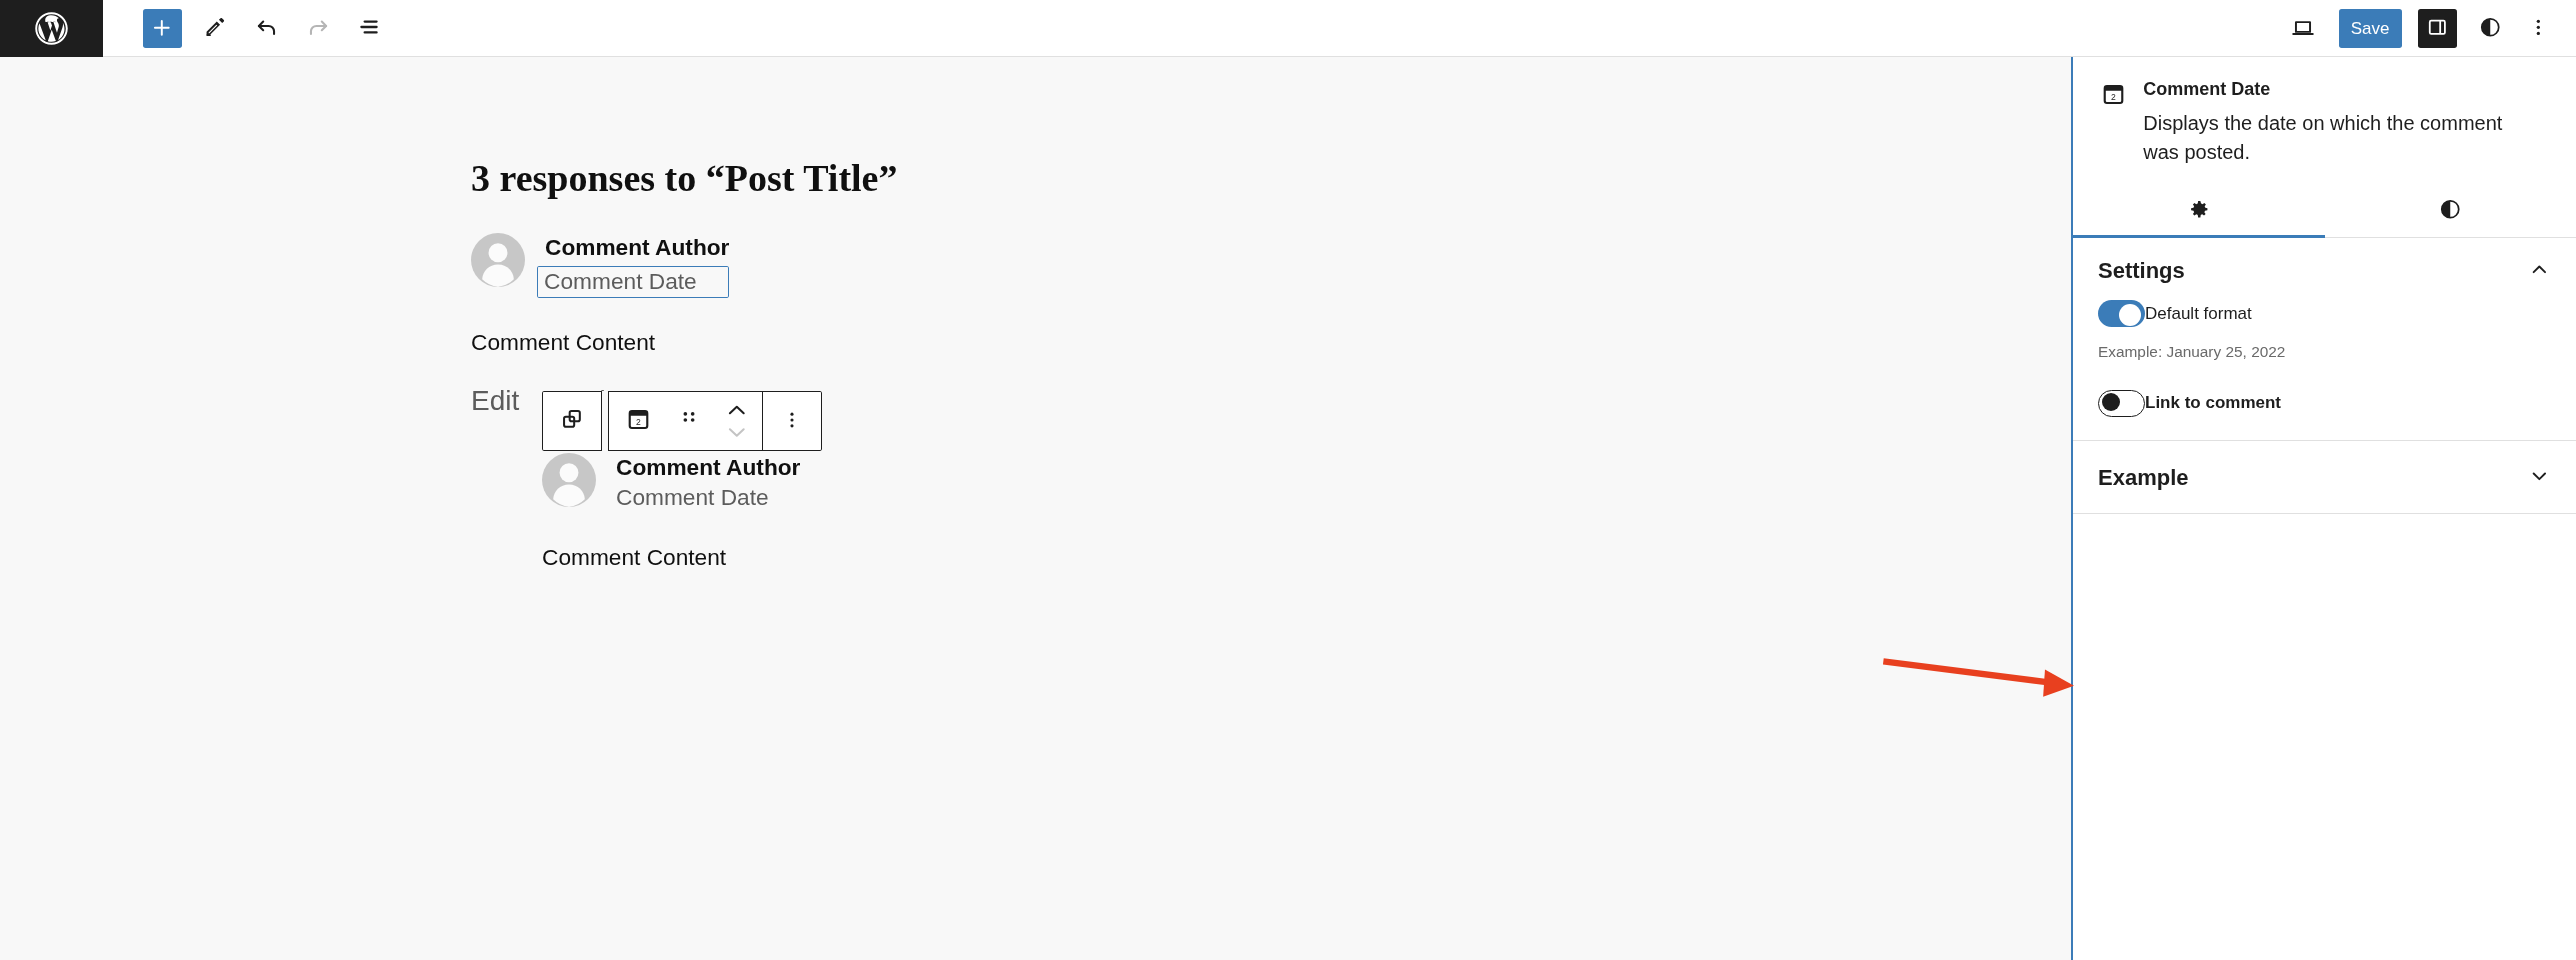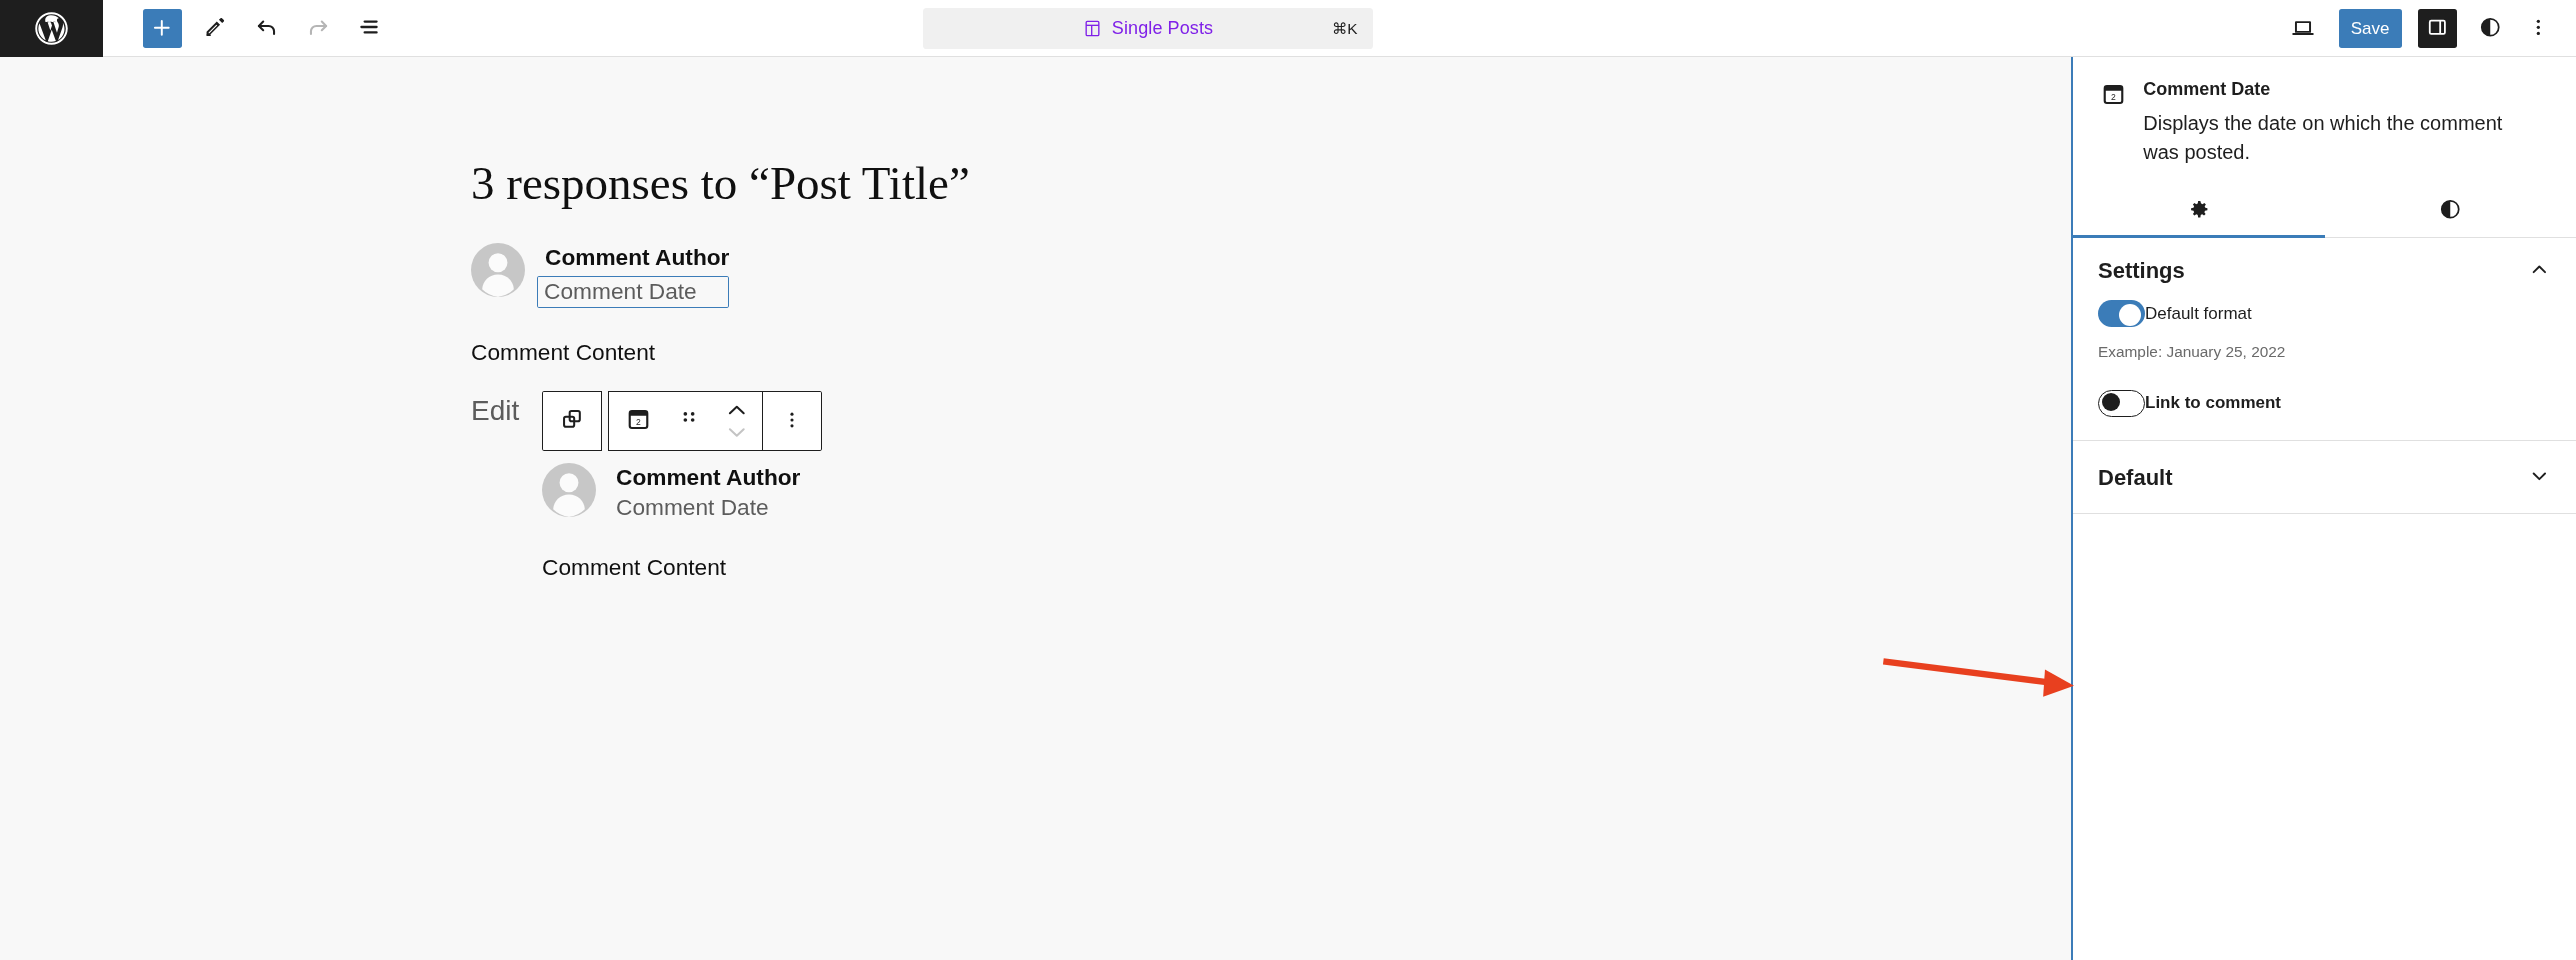--- a/index.html
+++ b/index.html
@@ -101,21 +101,21 @@
   }
   .canvas-inner { position: relative; padding: 54px 0 0 471px; }
 
   .h-comments {
     font-family: "Liberation Serif", serif;
     font-size: 69px; font-weight: 400; color: #101010;
     line-height: 1.1; letter-spacing: -0.5px;
   }
   .h-responses {
     font-family: "Liberation Serif", serif;
-    font-size: 47px; font-weight: 400; color: #101010;
+    font-size: 38px; font-weight: 700; color: #101010;
     margin-top: 47px; line-height: 1.1;
   }
 
   
   .comment { position: relative; }
   .comment-head { display: flex; align-items: flex-start; gap: 20px; margin-top: 33px; }
   .avatar {
     width: 54px; height: 54px; border-radius: 50%;
     background: #c7c7c7; flex: 0 0 auto; overflow: hidden;
     position: relative;
@@ -315,35 +315,20 @@
         <span class="icon-dark">
           <svg width="26" height="26" viewBox="0 0 24 24" fill="none" stroke="currentColor" stroke-width="2.1" stroke-linecap="round">
             <line x1="8" y1="7" x2="19" y2="7"></line>
             <line x1="5" y1="12" x2="19" y2="12"></line>
             <line x1="8" y1="17" x2="19" y2="17"></line>
           </svg>
         </span>
       </button>
     </div>
 
-    <div class="command-bar-wrap">
-      <div class="command-bar">
-        <div class="command-bar-inner">
-          <span class="command-bar-icon">
-            <svg viewBox="0 0 24 24" fill="none" stroke="currentColor" stroke-width="1.7">
-              <rect x="4" y="3" width="16" height="18" rx="1.5"></rect>
-              <line x1="4" y1="8" x2="20" y2="8"></line>
-              <line x1="11" y1="8" x2="11" y2="21"></line>
-            </svg>
-          </span>
-          <span class="command-bar-title">Single Posts</span>
-        </div>
-        <span class="command-bar-shortcut">⌘K</span>
-      </div>
-    </div>
 
     <div class="header-right-tools">
       <button class="tool-btn">
         <span class="icon-dark">
           <svg width="26" height="26" viewBox="0 0 24 24" fill="none" stroke="currentColor" stroke-width="1.8" stroke-linecap="round" stroke-linejoin="round">
             <path d="M5.5 7.5h13v9h-13z"></path>
             <line x1="3" y1="18.5" x2="21" y2="18.5"></line>
           </svg>
         </span>
       </button>
@@ -544,21 +529,21 @@
             <span class="knob"></span>
           </span>
           <span class="toggle-label">Link to comment</span>
         </div>
 
       </div>
     </div>
 
     <div class="sb-panel">
       <div class="sb-panel-header" style="padding-top:23.6px;padding-bottom:22px;">
-        <span class="sb-panel-title">Default</span>
+        <span class="sb-panel-title">Example</span>
         <span>
           <svg width="22.7" height="22.7" viewBox="0 0 24 24" fill="none" stroke="#1e1e1e" stroke-width="2" stroke-linecap="round" stroke-linejoin="round">
             <polyline points="6,9 12,15 18,9"></polyline>
           </svg>
         </span>
       </div>
     </div>
 
   </div>
 

